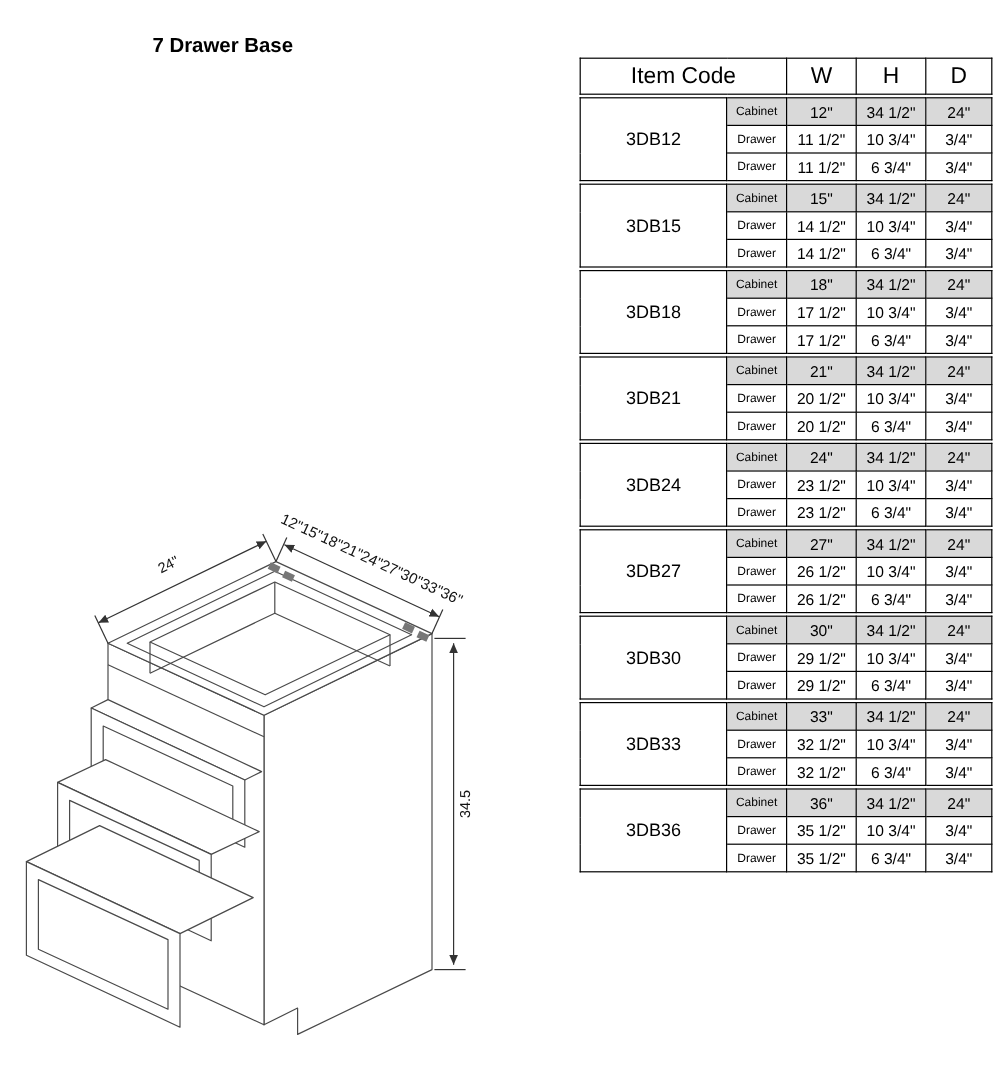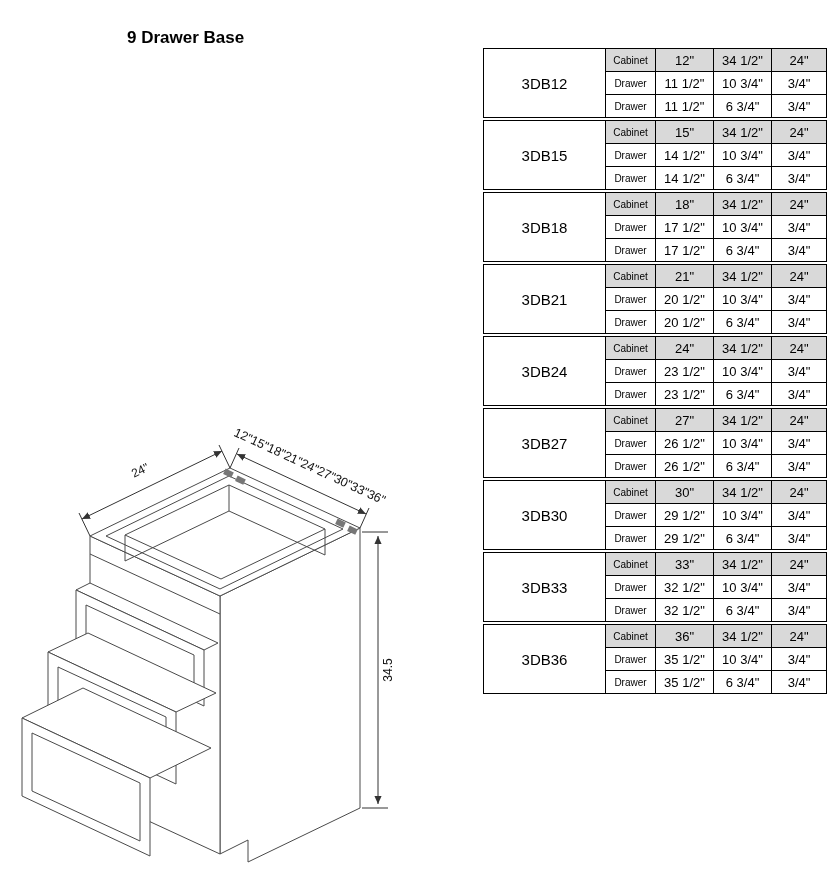--- a/index.html
+++ b/index.html
@@ -28,21 +28,21 @@
   table.group tr { height: 23px; }
   td.code { font-size: 15px; background: #fff; }
   td.sub  { font-size: 10px; }
   td.val  { font-size: 13px; }
 </style>
 </head>
 <body>
 
 <div class="page">
 
-  <h1 class="title">9 Drawer Base</h1>
+  <h1 class="title">7 Drawer Base</h1>
 
   <div class="drawing">
     <svg width="450" height="476" viewBox="0 0 450 476">
       <defs>
         <marker id="arrow" viewBox="0 0 10 10" refX="9" refY="5" markerWidth="9" markerHeight="9" orient="auto-start-reverse">
           <path d="M0,1 L9,5 L0,9 z" fill="#333"></path>
         </marker>
       </defs>
 
       <g stroke="#4a4a4a" stroke-width="1" fill="none" stroke-linejoin="round">
@@ -102,20 +102,37 @@
 
       <g fill="#111" font-size="12">
         <text x="130" y="54" transform="rotate(-26 130 54)" text-anchor="middle">24"</text>
         <text x="296" y="50" transform="rotate(24.8 296 50)" text-anchor="middle" font-size="12.5">12"15"18"21"24"27"30"33"36"</text>
         <text x="380" y="250" transform="rotate(-90 380 250)" text-anchor="middle">34.5</text>
       </g>
     </svg>
   </div>
 
   <div class="spec-table">
+    <table class="spec header-table">
+      <colgroup>
+        <col style="width:122px">
+          <col style="width:50px">
+          <col style="width:58px">
+          <col style="width:58px">
+          <col style="width:55px">
+      </colgroup>
+      <tbody>
+        <tr>
+          <th colspan="2">Item Code</th>
+          <th>W</th>
+          <th>H</th>
+          <th>D</th>
+        </tr>
+      </tbody>
+    </table>
     <div class="groups">
         <table class="spec group">
           <colgroup>
             <col style="width: 122px;">
             <col style="width: 50px;">
             <col style="width: 58px;">
             <col style="width: 58px;">
             <col style="width: 55px;">
           </colgroup>
           <tbody>

